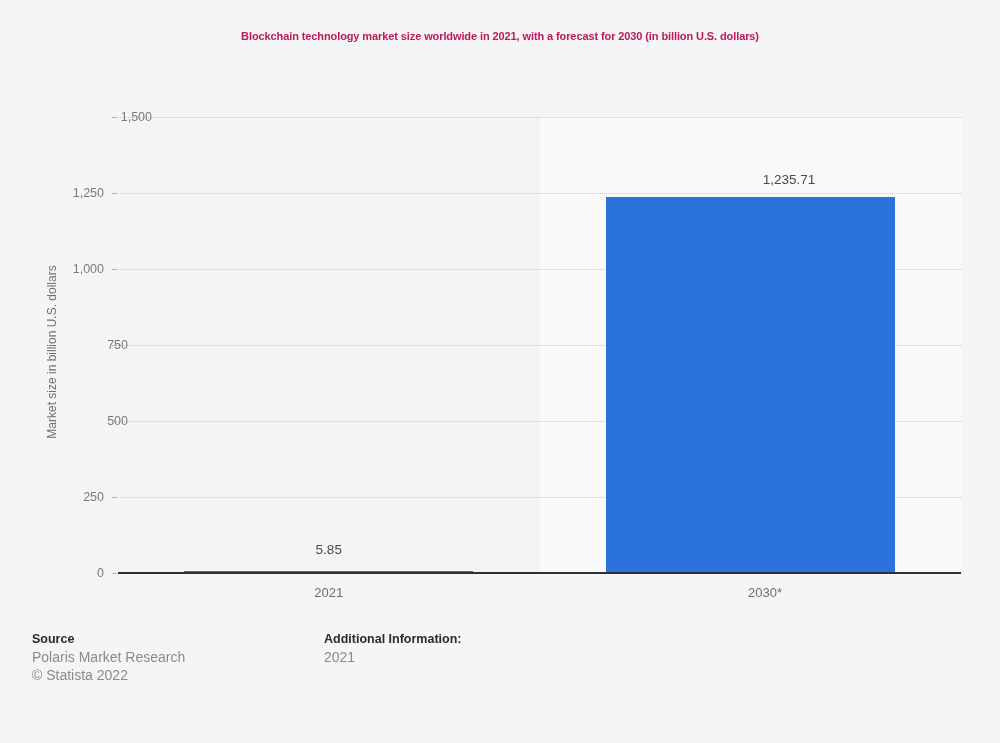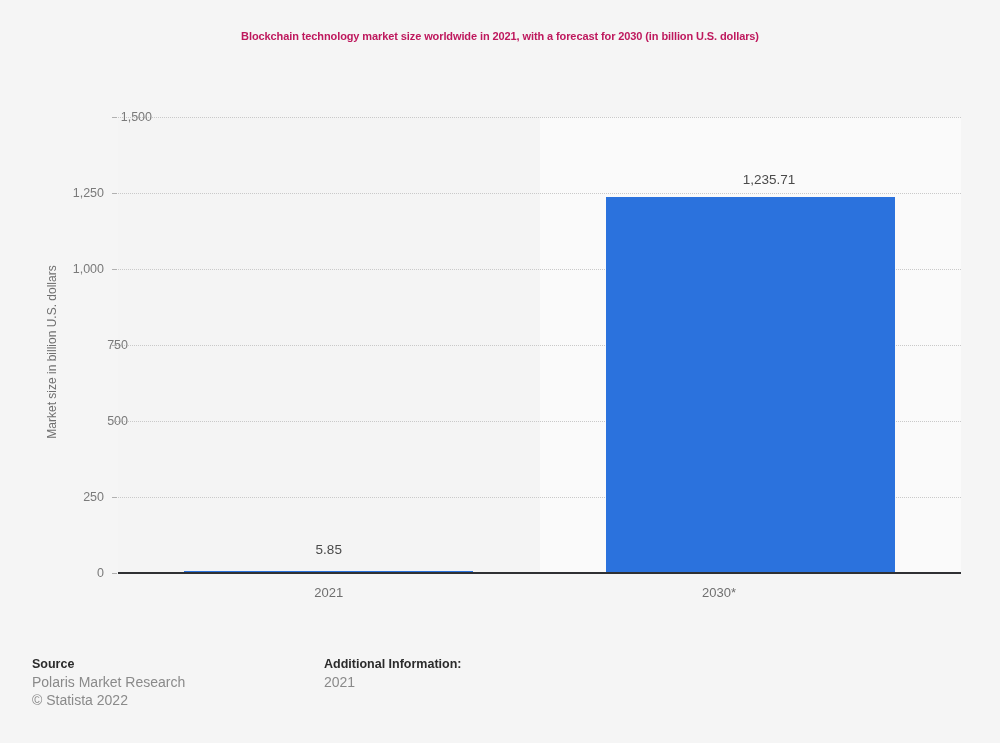--- a/index.html
+++ b/index.html
@@ -122,21 +122,21 @@
     color: #6f6f6f;
     text-align: center;
     white-space: nowrap;
     transform: translateX(-50%);
   }
 
   
   #footer {
     position: absolute;
     left: 0;
-    top: 655px;
+    top: 630px;
     width: 837px;
     height: 88px;
   }
   .footer-col { position: absolute; top: 0; }
   #footer-source-col { left: 32px; }
   #footer-info-col { left: 324px; }
   .footer-heading {
     font-size: 12.5px;
     font-weight: bold;
     color: #2b2b2b;
@@ -185,26 +185,26 @@
     <div class="y-tick-mark" style="top: 269px;"></div>
     <div class="y-tick-label" style="top: 193px;">1,250</div>
     <div class="y-tick-mark" style="top: 193px;"></div>
     <div class="y-tick-label" style="top: 117px; padding-left: 48px;">1,500</div>
     <div class="y-tick-mark" style="top: 117px;"></div>
   </div>
 <div id="y-axis-title">Market size in billion U.S. dollars</div>
 
 <div id="x-axis">
     <div class="x-tick-label" style="left: 328.75px;">2021</div>
-    <div class="x-tick-label" style="left: 719px;">2030*</div>
+    <div class="x-tick-label" style="left: 765px;">2030*</div>
   </div>
 
 <div id="value-labels">
     <div class="bar-value-label" style="left: 328.75px; top: 542px;">5.85</div>
-    <div class="bar-value-label" style="left: 769px; top: 172.344px;">1,235.71</div>
+    <div class="bar-value-label" style="left: 789px; top: 172.344px;">1,235.71</div>
   </div>
 
 <div id="footer">
   <div class="footer-col" id="footer-source-col">
     <div class="footer-heading">Source</div>
     <div class="footer-line">Polaris Market Research</div>
     <div class="footer-line">© Statista 2022</div>
   </div>
   <div class="footer-col" id="footer-info-col">
     <div class="footer-heading">Additional Information:</div>

